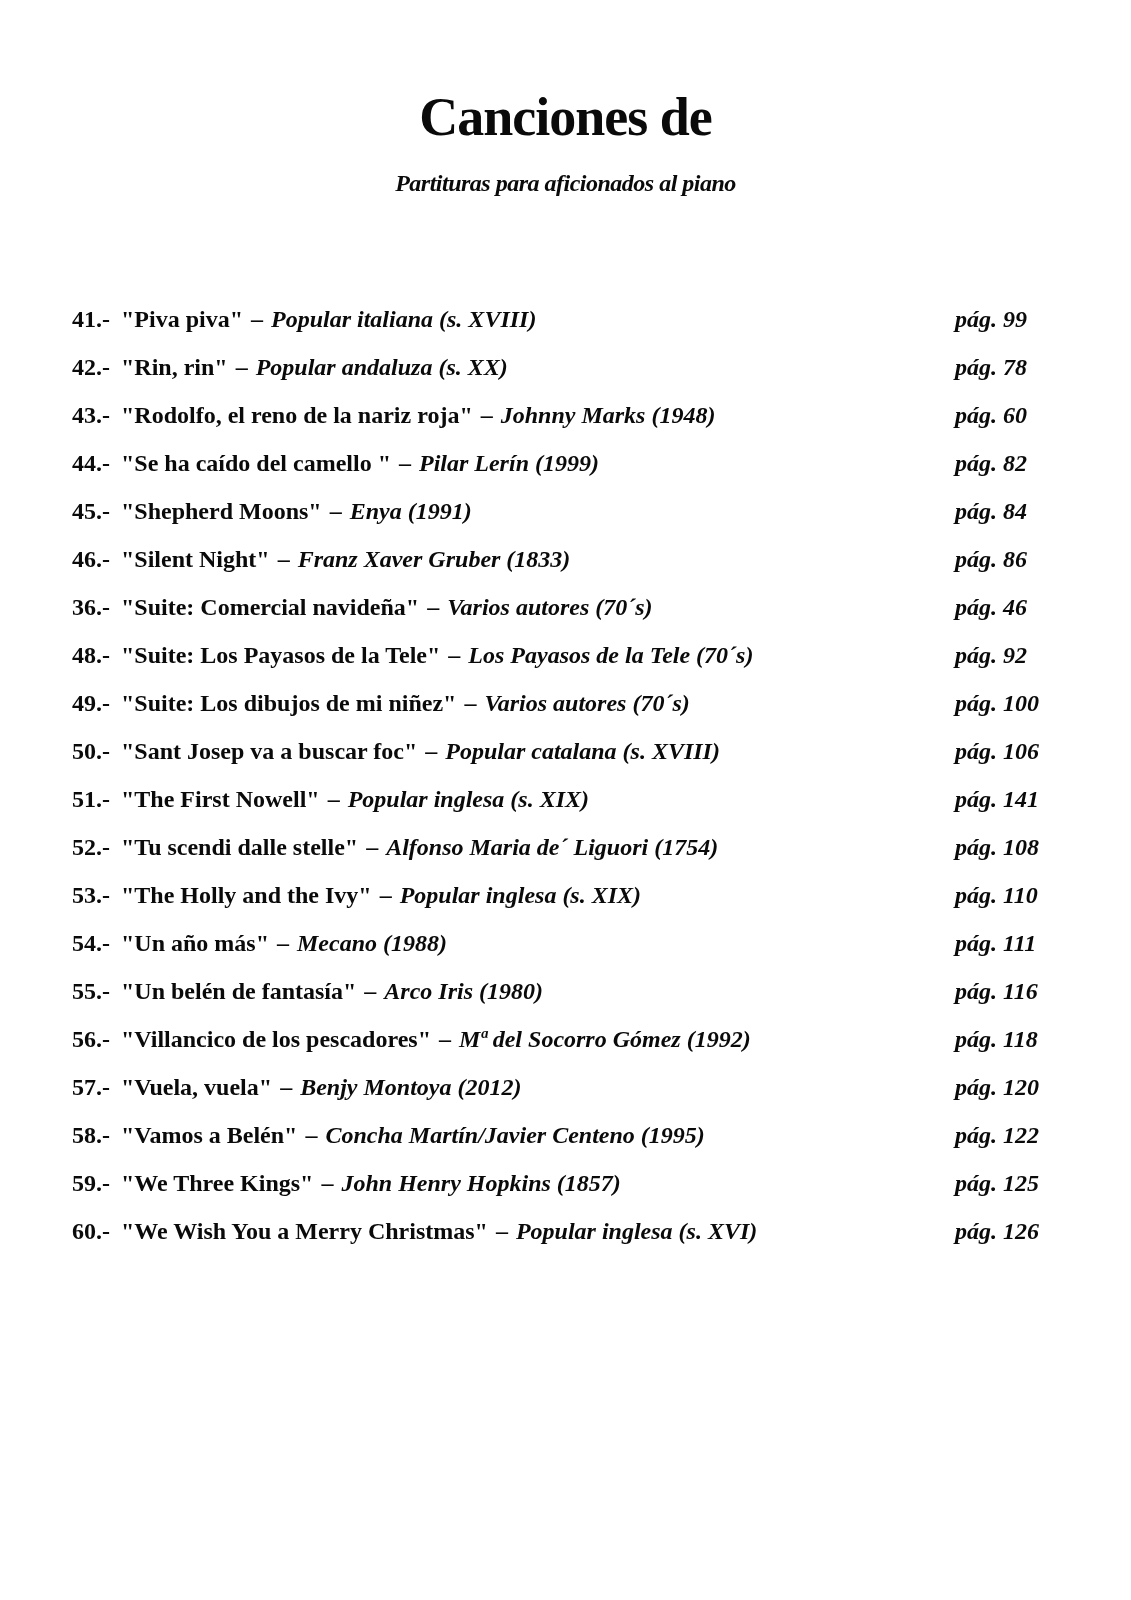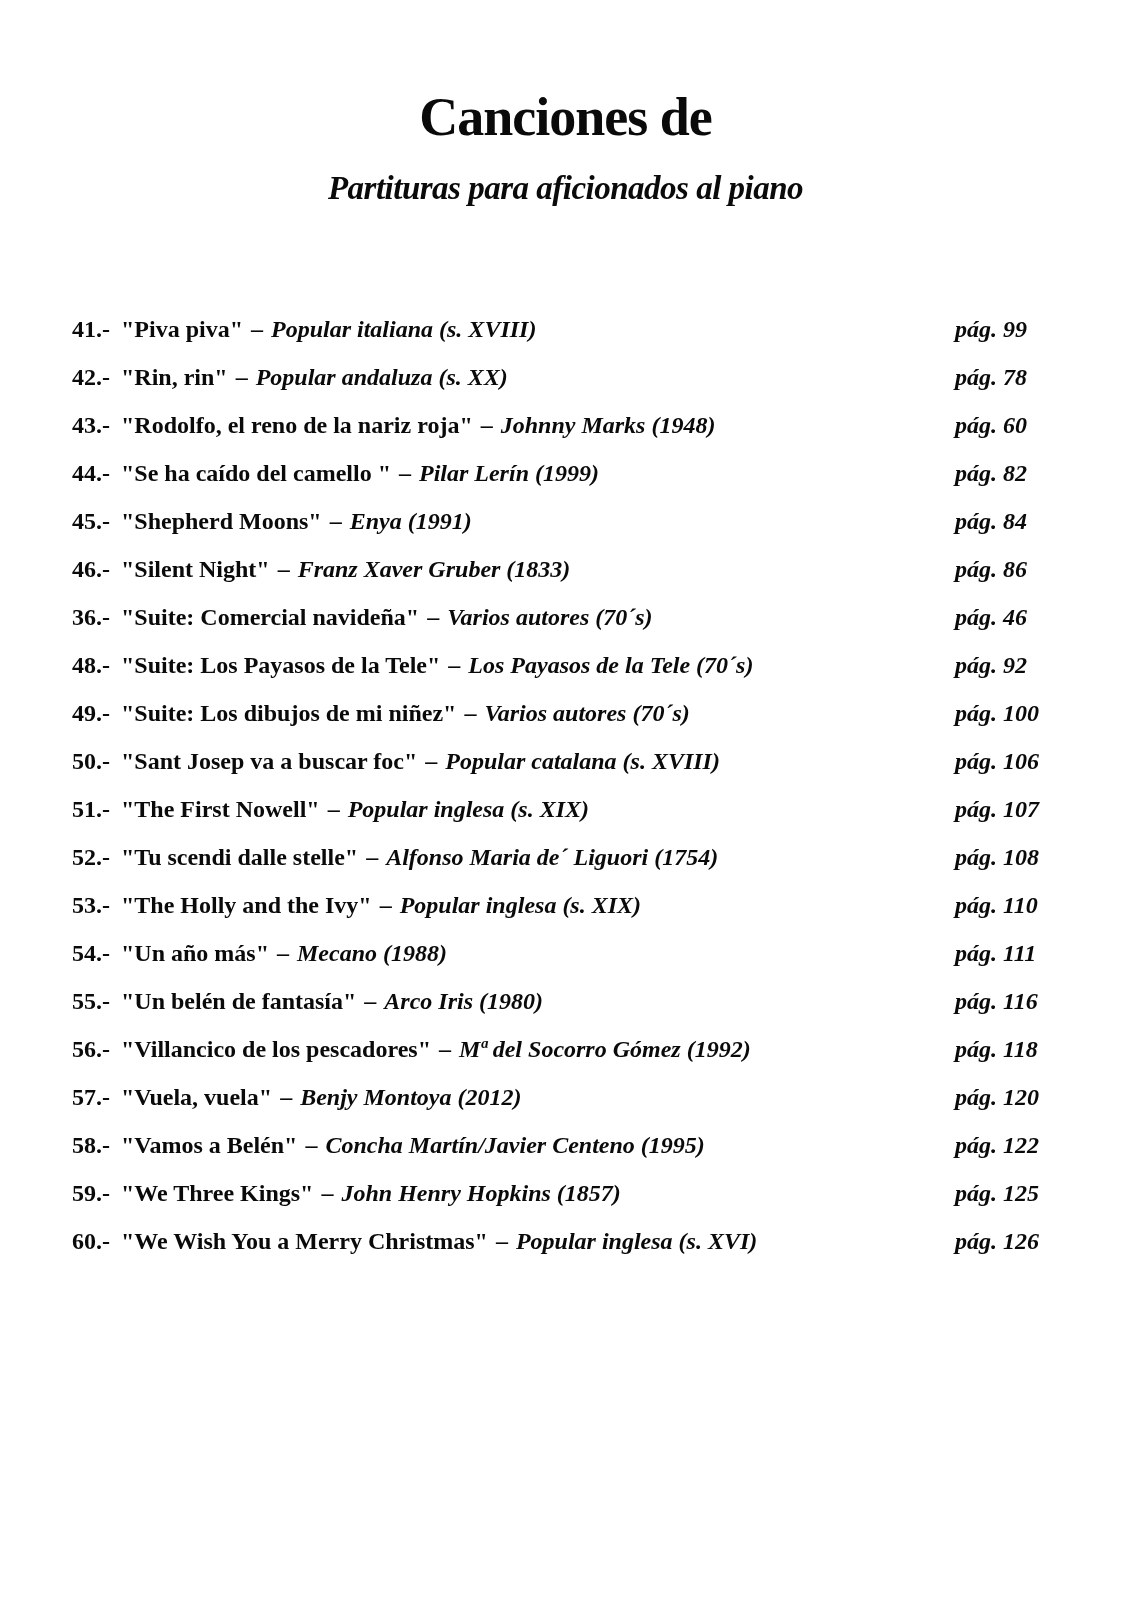--- a/index.html
+++ b/index.html
@@ -27,21 +27,21 @@
     letter-spacing: -1px;
   }
   .title-main {
     font-size: 106px;
     font-weight: bold;
     line-height: 1;
     margin-top: 8px;
     letter-spacing: -2px;
   }
   .subtitle {
-    font-size: 33px;
+    font-size: 24px;
     font-weight: bold;
     font-style: italic;
     margin-top: 26px;
     letter-spacing: -0.5px;
   }
   .toc {
     margin-top: 98px;
     padding-left: 72px;
     padding-right: 40px;
   }
@@ -150,21 +150,21 @@
       <span class="toc-left">
         <span class="entry-number">50.-</span><span class="entry-title">"Sant Josep va a buscar foc"</span><span class="entry-separator">–</span><span class="entry-author">Popular catalana (s. XVIII)</span>
       </span>
       <span class="entry-page">pág. 106</span>
     </div>
 
     <div class="toc-row">
       <span class="toc-left">
         <span class="entry-number">51.-</span><span class="entry-title">"The First Nowell"</span><span class="entry-separator">–</span><span class="entry-author">Popular inglesa (s. XIX)</span>
       </span>
-      <span class="entry-page">pág. 107</span>
+      <span class="entry-page">pág. 141</span>
     </div>
 
     <div class="toc-row">
       <span class="toc-left">
         <span class="entry-number">52.-</span><span class="entry-title">"Tu scendi dalle stelle"</span><span class="entry-separator">–</span><span class="entry-author">Alfonso Maria de´ Liguori (1754)</span>
       </span>
       <span class="entry-page">pág. 108</span>
     </div>
 
     <div class="toc-row">

